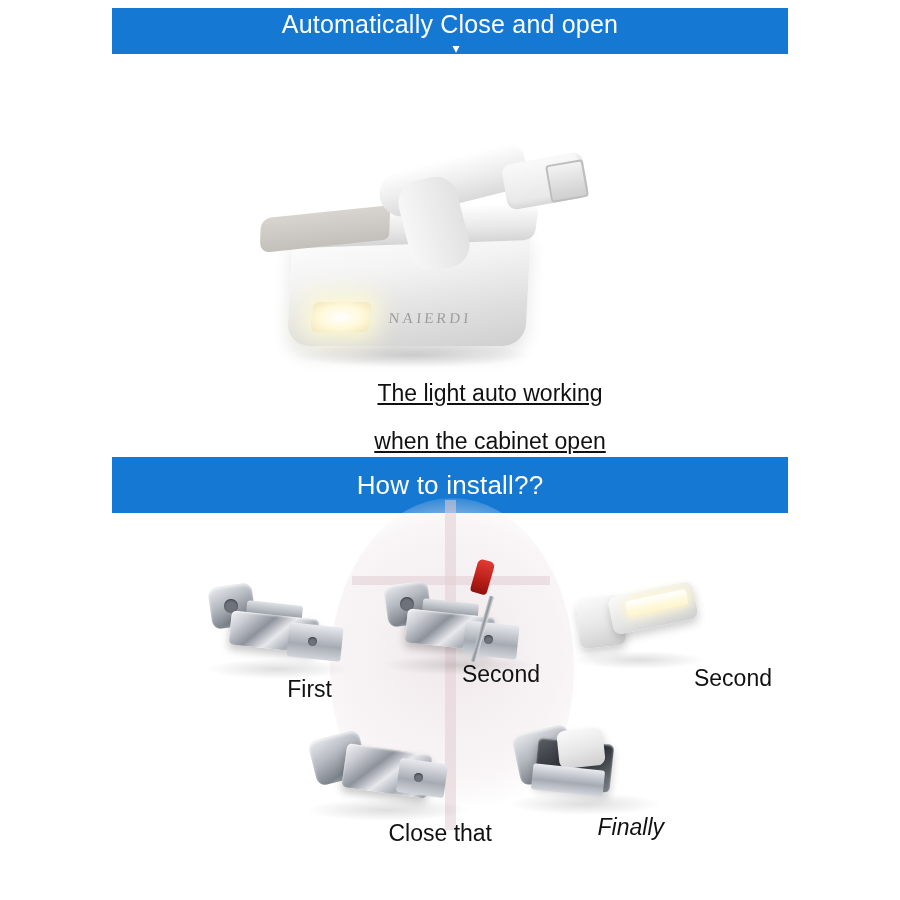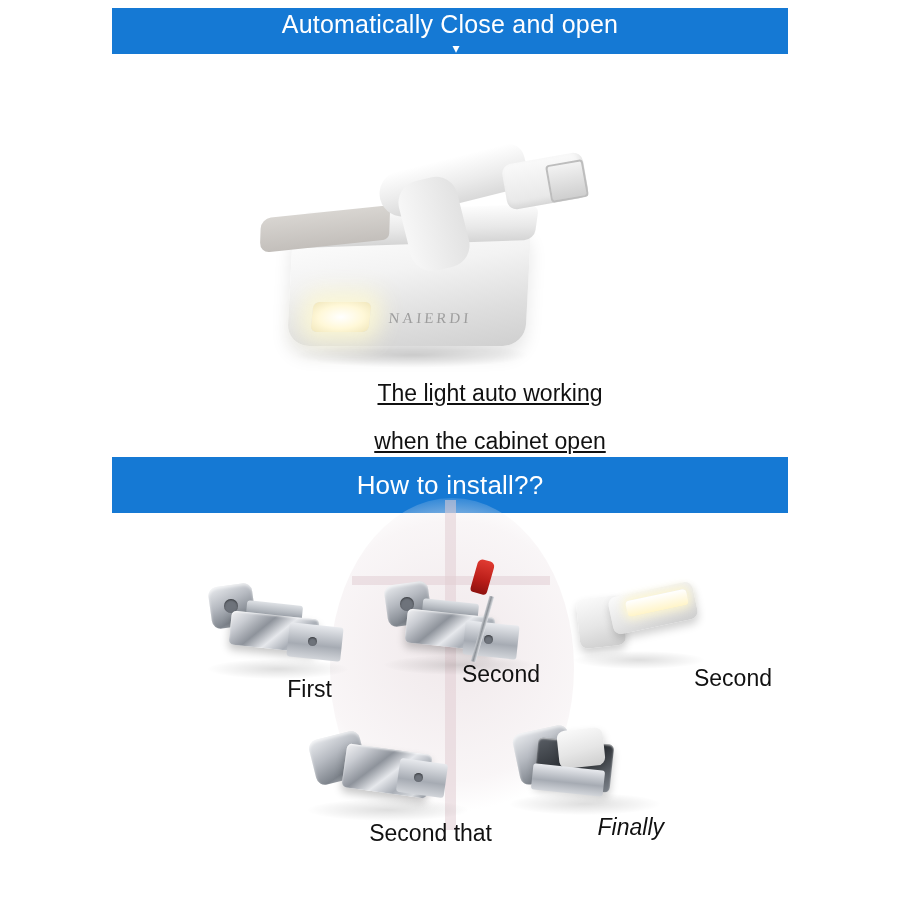--- a/index.html
+++ b/index.html
@@ -320,21 +320,21 @@
       <div class="led-unit-glow" style="left:514px; top:92px; width:62px; height:16px; transform:rotate(-12deg);"></div>
       <div class="step-label" style="left:540px; top:162px; width:120px;">Second</div>
     </div>
 
     <div>
       <div class="shadow-ellipse" style="left:196px; top:296px; width:160px; height:22px;"></div>
       <div class="hinge-cup" style="left:200px; top:232px; width:52px; height:46px; transform:rotate(-14deg);"></div>
       <div class="hinge" style="left:232px; top:246px; width:86px; height:44px; transform:rotate(8deg);"></div>
       <div class="hinge-plate" style="left:286px; top:258px; width:48px; height:34px; transform:rotate(8deg);"></div>
       <div class="hinge-hole" style="left:302px; top:270px; width:9px; height:9px;"></div>
-      <div class="step-label" style="left:180px; top:317px; width:200px;">Second that</div>
+      <div class="step-label" style="left:180px; top:317px; width:200px;">Close that</div>
     </div>
 
     <div>
       <div class="shadow-ellipse" style="left:398px; top:290px; width:150px; height:22px;"></div>
       <div class="hinge-cup" style="left:404px; top:226px; width:56px; height:52px; transform:rotate(-12deg);"></div>
       <div class="hinge" style="left:424px; top:238px; width:76px; height:48px; transform:rotate(6deg); background:linear-gradient(150deg,#5a5f66 0%,#2f3338 45%,#7d838b 100%);"></div>
       <div class="led-unit-body" style="left:446px; top:226px; width:46px; height:38px; transform:rotate(-6deg);"></div>
       <div class="hinge-plate" style="left:420px; top:264px; width:72px; height:26px; transform:rotate(6deg);"></div>
       <div class="step-label" style="left:392px; top:311px; width:160px;font-style:italic;">Finally</div>
     </div>

